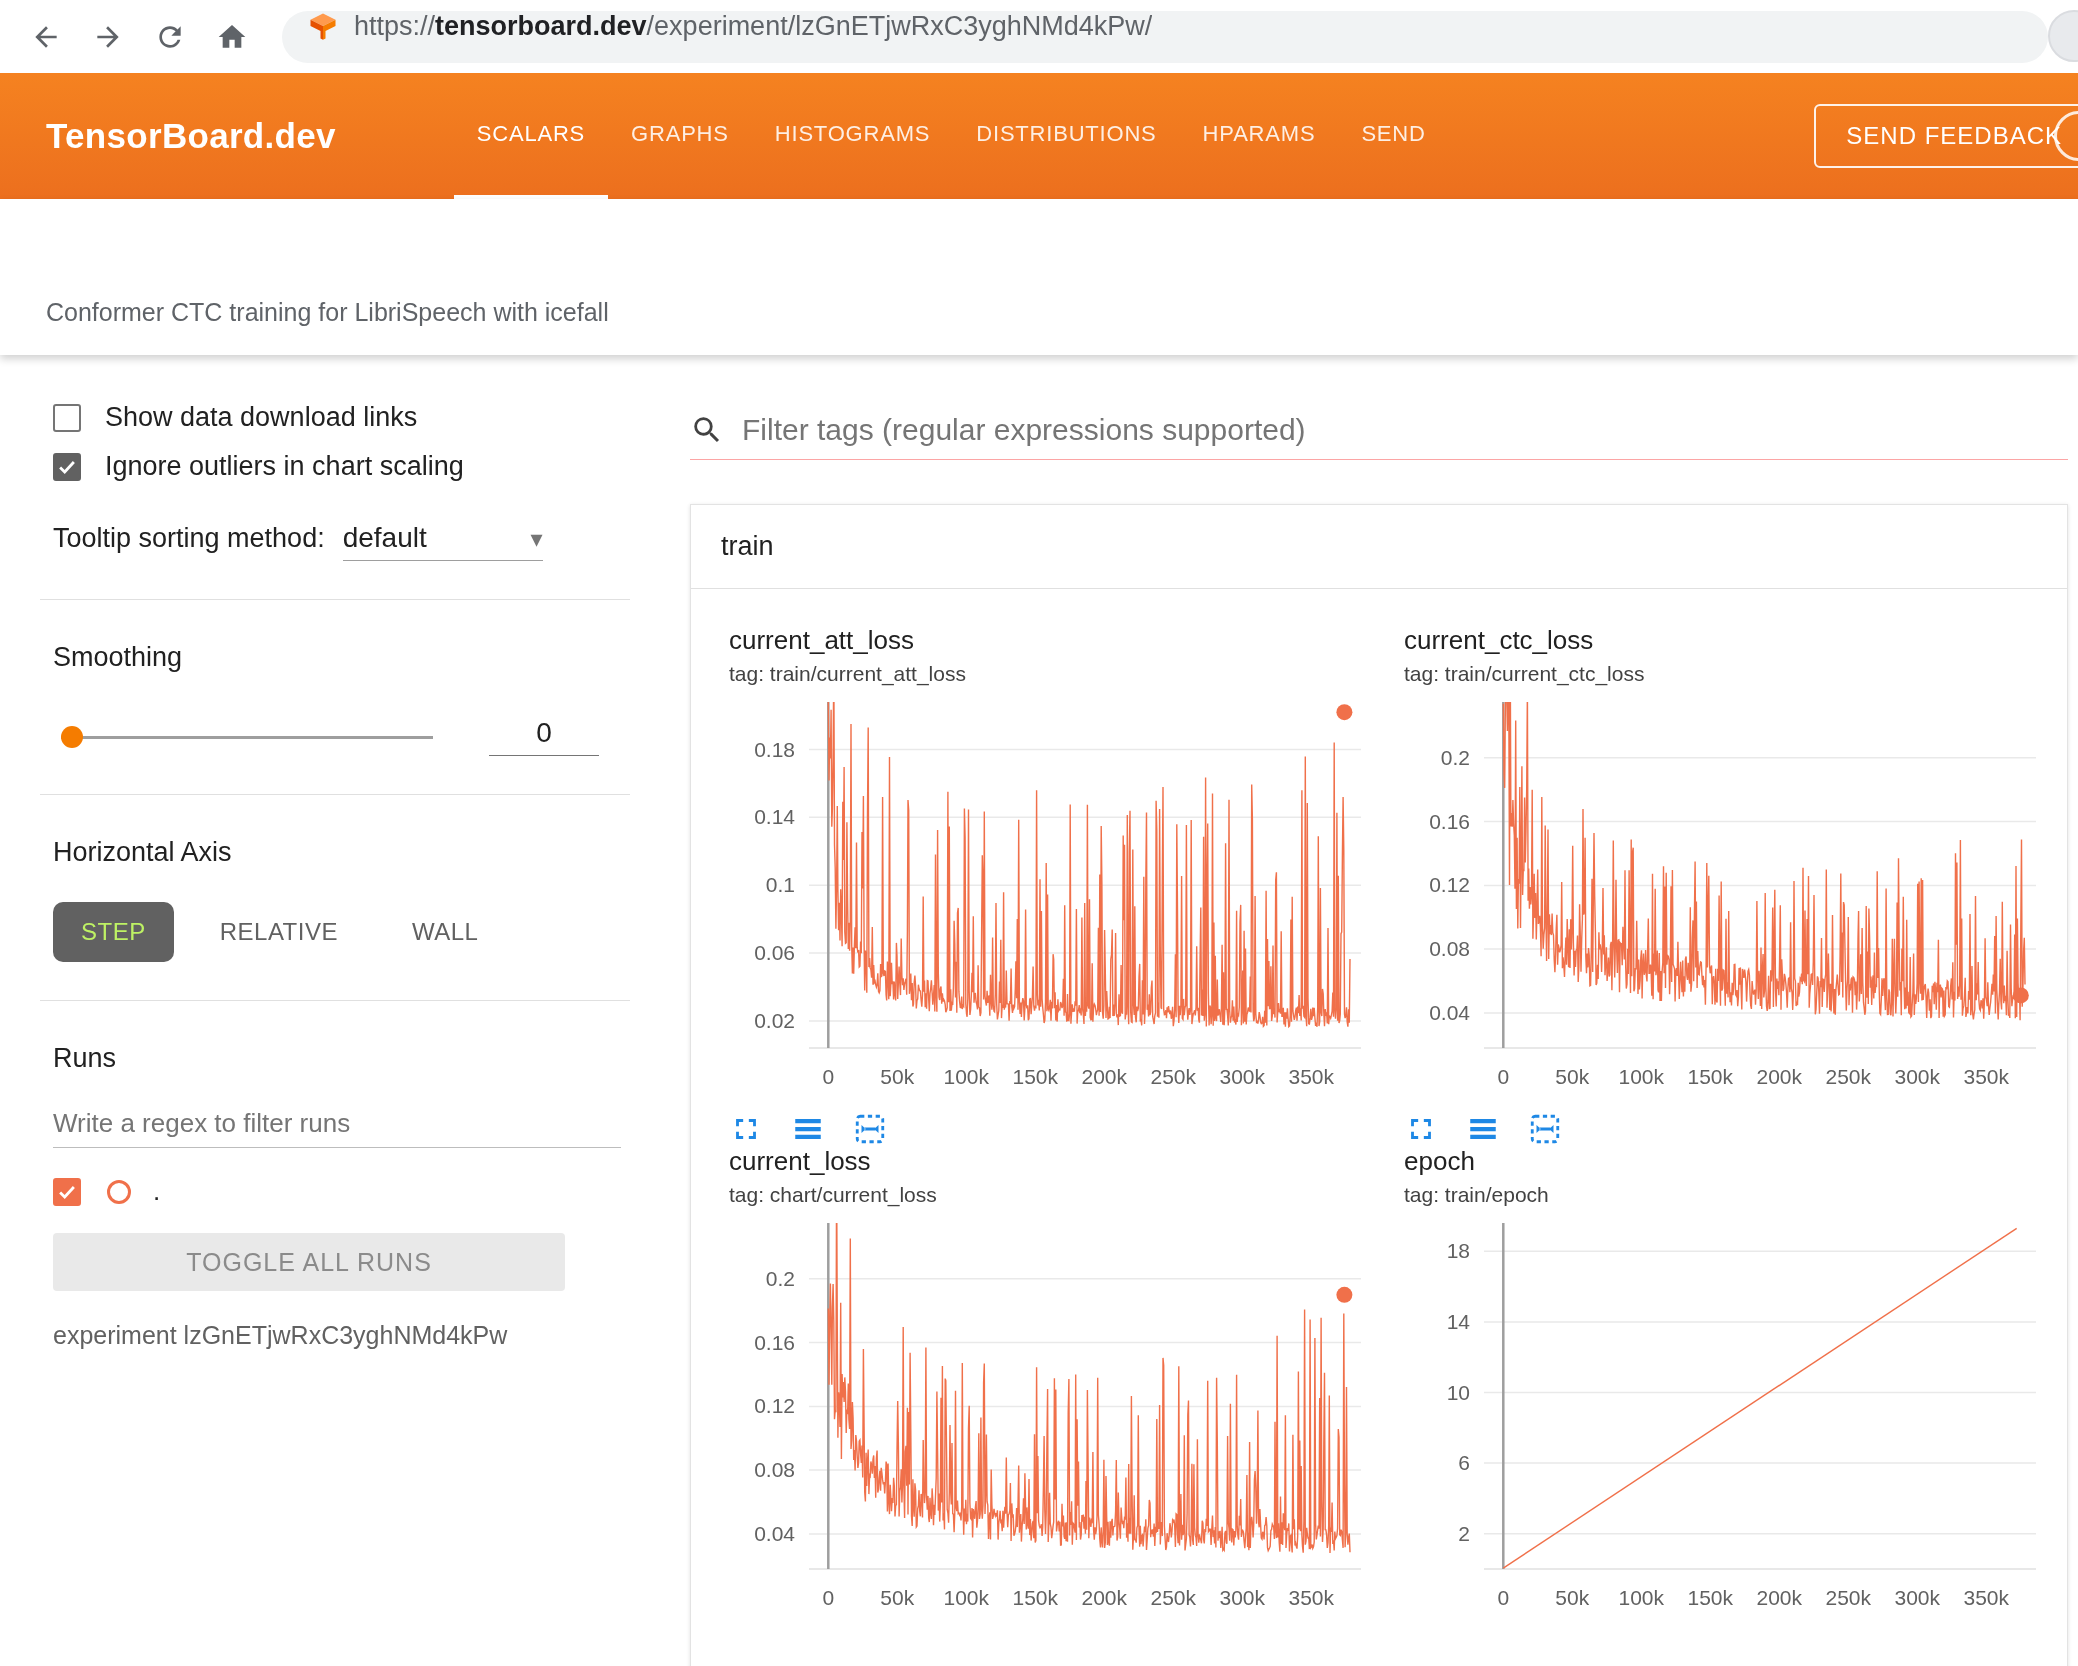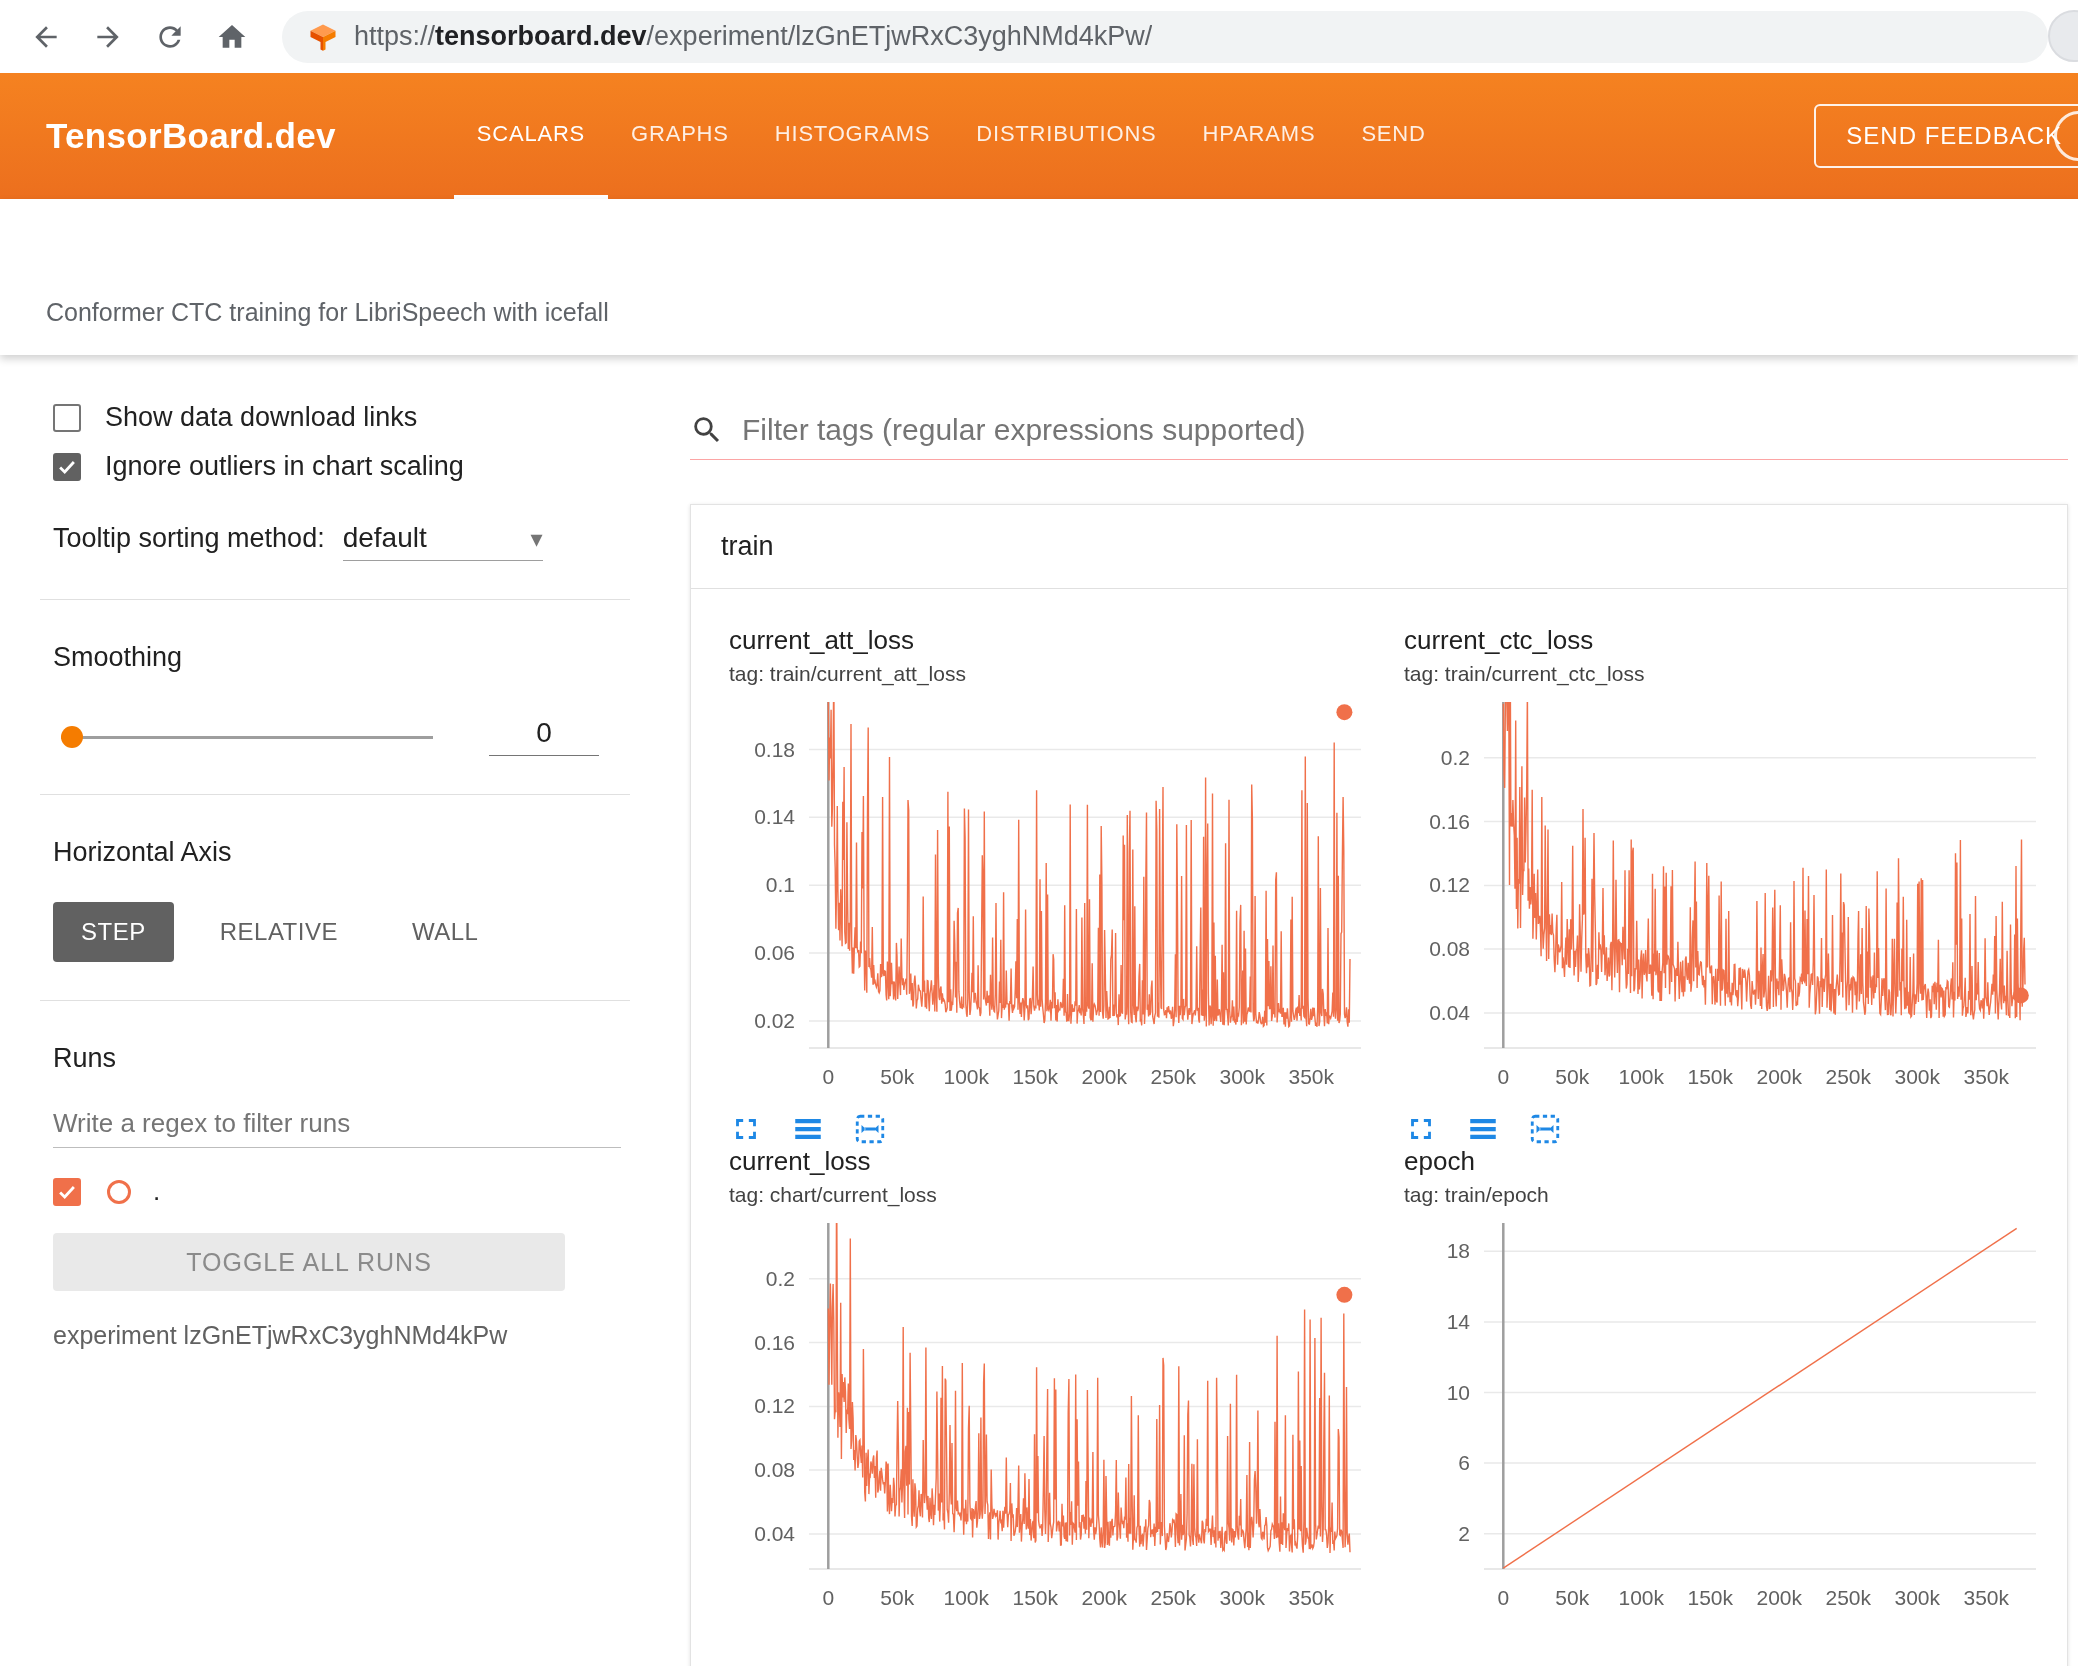--- a/index.html
+++ b/index.html
@@ -5,21 +5,21 @@
   * { box-sizing: border-box; margin: 0; padding: 0; }
   html,body { width: 2078px; height: 1666px; overflow: hidden; background: #fff;
     font-family: "Liberation Sans", sans-serif; color: #212121; }
 
   
   .browser-bar { height: 73px; background: #fff; display: flex; align-items: center;
     position: relative; }
   .nav-ico { margin-left: 30px; display: inline-flex; cursor: pointer; }
   .nav-ico svg { width: 32px; height: 32px; }
   .url-pill { margin-left: 34px; height: 52px; flex: 1; max-width: 1766px;
-    background: #f1f3f4; border-radius: 26px; display: flex; align-items: center;
+    background: #f1f3f4; border-radius: 26px; display: flex; 
     padding: 0 26px; }
   .url-pill .fav { width: 30px; height: 30px; margin-right: 16px; flex: none; }
   .url-text { font-size: 27px; color: #5f6368; white-space: nowrap; overflow: hidden; }
   .url-text b { color: #202124; font-weight: bold; }
   .avatar-cut { position: absolute; right: -22px; top: 10px; width: 52px; height: 52px;
     border-radius: 50%; background: #e8eaed; border: 2px solid #dadce0; }
 
   
   .app-header { height: 126px; background: linear-gradient(#f58220, #ec6f1e);
     display: flex; align-items: stretch; position: relative; overflow: hidden; }
@@ -70,21 +70,21 @@
   .slider { position: relative; width: 372px; height: 24px; margin-left: 8px; cursor: pointer; }
   .slider .track { position: absolute; top: 11px; left: 0; right: 0; height: 3px; background: #9e9e9e; }
   .slider .thumb { position: absolute; top: 1px; left: 0; width: 22px; height: 22px;
     border-radius: 50%; background: #f57c00; }
   .slider-val { margin-left: 56px; width: 110px; text-align: center; font-size: 28px;
     border-bottom: 1px solid #757575; padding-bottom: 6px; }
 
   .axis-btns { display: flex; align-items: center; margin-top: 34px; gap: 18px; }
   .axis-btn { font-size: 24px; letter-spacing: 0.5px; padding: 16px 28px; border-radius: 4px;
     color: #616161; background: transparent; border: none; cursor: pointer; font-family: inherit; }
-  .axis-btn.selected { background: #616161; color: #ffffff; }
+  .axis-btn.selected { background: #616161; color: #bef264; border-radius: 10px; }
 
   .runs-filter { margin-top: 26px; width: 568px; border: none; border-bottom: 1px solid #bdbdbd;
     font-size: 26px; padding: 8px 0; outline: none; font-family: inherit; color: #212121;
     background: transparent; }
   .runs-filter::placeholder { color: #757575; }
   .run-row { display: flex; align-items: center; margin-top: 28px; }
   .run-swatch { width: 24px; height: 24px; border: 3.5px solid #f0704a; border-radius: 50%;
     margin-left: 26px; flex: none; }
   .run-name { margin-left: 22px; font-size: 26px; }
   .toggle-btn { margin-top: 26px; width: 512px; height: 58px; background: #e9e9e9;

